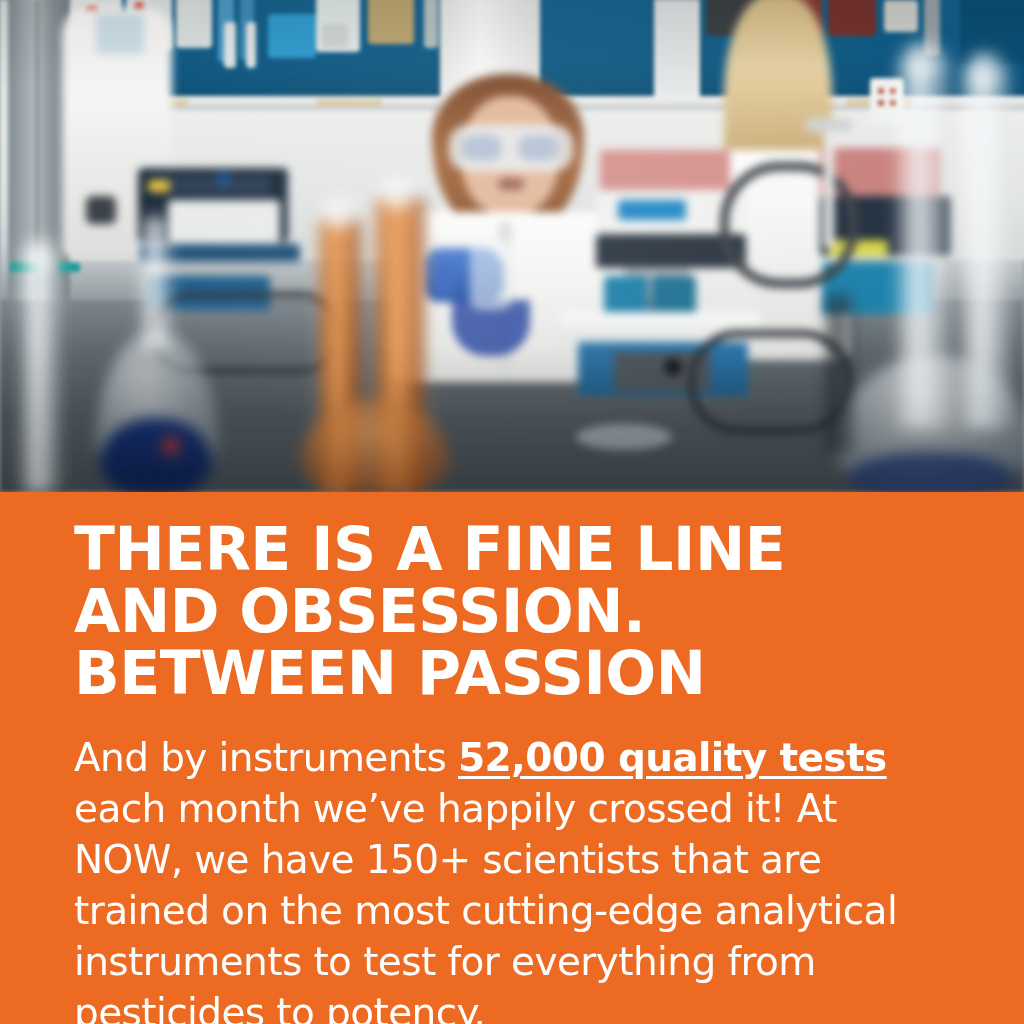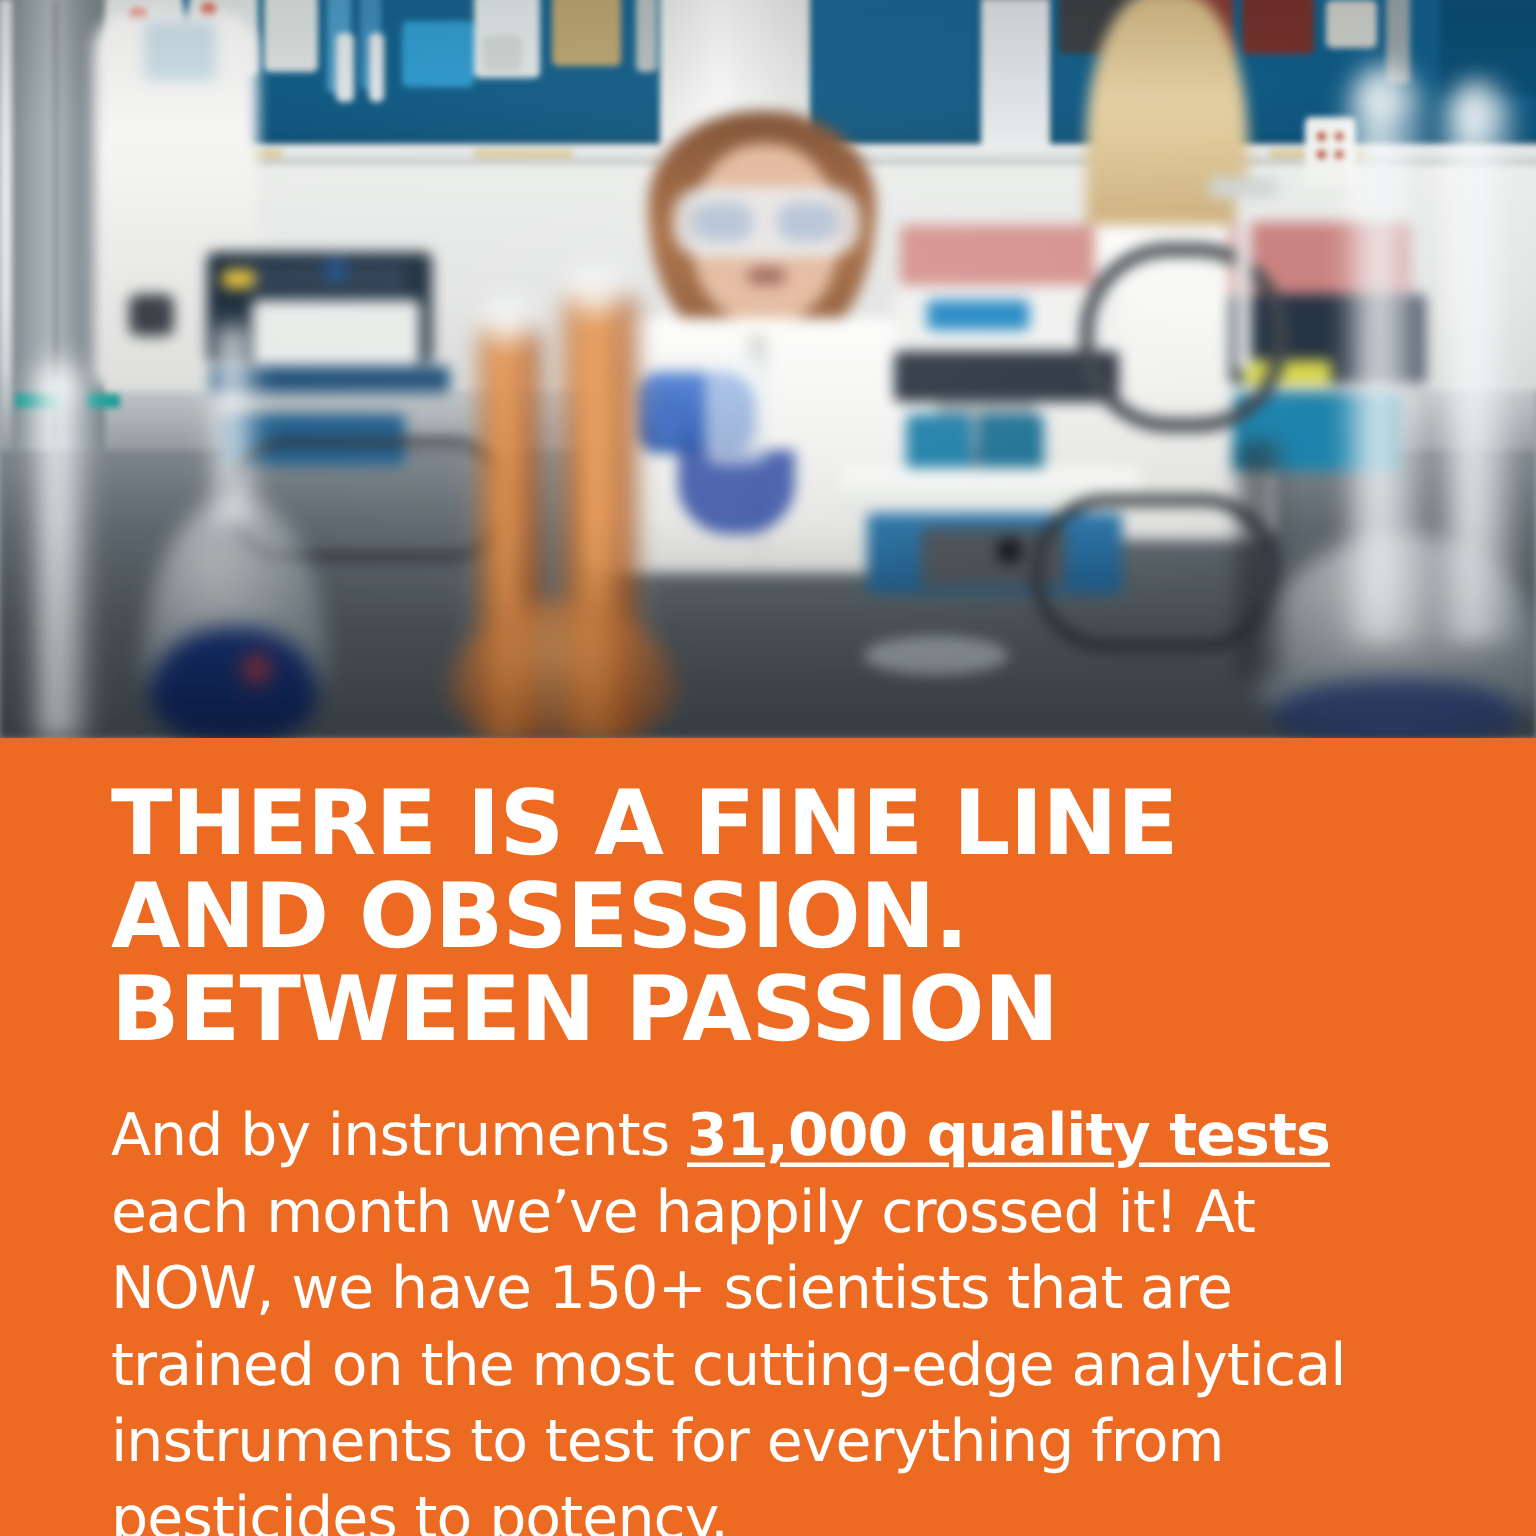--- a/index.html
+++ b/index.html
@@ -374,15 +374,15 @@
   </div>
 
   <div class="panel">
 
     <h1 class="headline">
       <span class="hl">THERE IS A FINE LINE</span>
       <span class="hl">AND OBSESSION.</span>
       <span class="hl">BETWEEN PASSION</span>
     </h1>
 
-    <p class="bodycopy"><span>And by instruments </span><b>31,000 quality tests</b><span> each month we’ve happily crossed it! At NOW, we have 150+ scientists that are trained on the most cutting-edge analytical instruments to test for everything from pesticides to potency.</span></p>
+    <p class="bodycopy"><span>And by instruments </span><b>52,000 quality tests</b><span> each month we’ve happily crossed it! At NOW, we have 150+ scientists that are trained on the most cutting-edge analytical instruments to test for everything from pesticides to potency.</span></p>
   </div>
 </div>
 
 </body></html>

